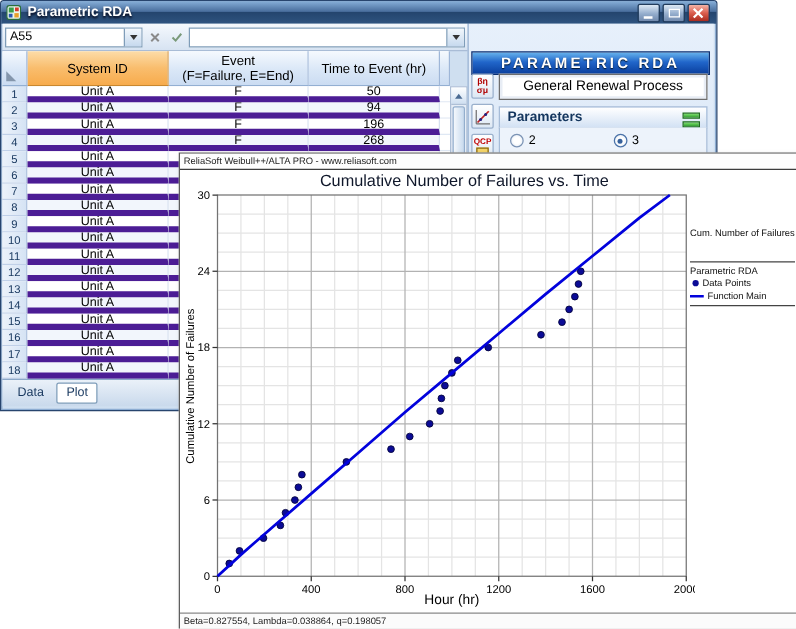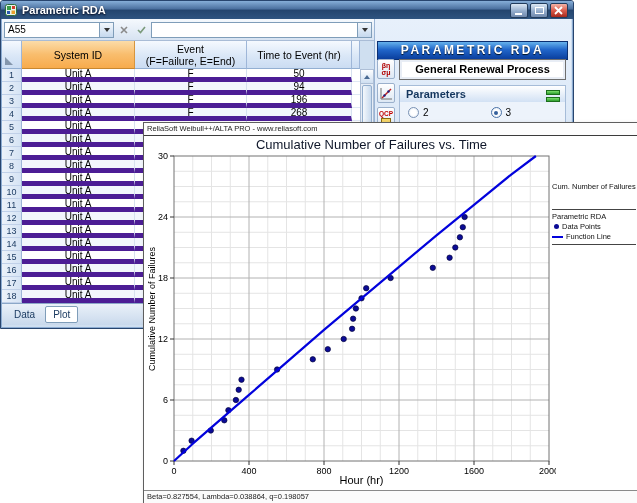--- a/index.html
+++ b/index.html
@@ -92,21 +92,21 @@
     color:#fff;font-weight:bold;font-size:12px;letter-spacing:2.5px;text-align:center;
     line-height:17px;text-shadow:0 1px 1px #012;}
   .side-btn{position:absolute;left:2px;width:18px;height:20px;background:linear-gradient(#fff,#dde8f4);
     border:1px solid #9ab0cc;border-radius:2px;box-sizing:border-box;
     display:flex;flex-direction:column;align-items:center;justify-content:center;line-height:7px;}
   .greek{font-size:7px;font-weight:bold;color:#b00000;}
   .qcp-txt{font-size:6.5px;font-weight:bold;color:#c00000;}
   .qcp-box{width:8px;height:5px;background:#f4d468;border:1px solid #8a6a10;margin-top:1px;}
   .process-btn{position:absolute;left:24px;top:40px;width:167px;height:21px;background:#fff;
     border:1px solid #6e6e6e;box-shadow:inset 0 0 0 2px #e8edf5;box-sizing:border-box;
-    font-size:11px;font-weight:bold;text-align:center;line-height:19px;color:#000;}
+    font-size:11px;font-weight:normal;text-align:center;line-height:19px;color:#000;}
   .params-header{position:absolute;left:24px;top:66px;width:167px;height:18px;box-sizing:border-box;
     background:linear-gradient(#ffffff,#d2e1f4);border:1px solid #a6bcd8;
     font-size:11px;font-weight:bold;color:#14365e;padding-left:6px;line-height:16px;}
   .eq-icon{position:absolute;right:5px;top:4px;width:14px;}
   .eq-bar{height:3px;background:linear-gradient(#7ee06e,#2e9e2e);border:0.5px solid #1c6e1c;margin-bottom:2px;}
   .radio-row{position:absolute;left:24px;top:83px;width:167px;height:22px;box-sizing:border-box;
     background:#edf3fb;border:1px solid #a6bcd8;border-top:none;display:flex;align-items:center;}
   .radio-opt{display:flex;align-items:center;gap:4px;font-size:10px;color:#000;}
   .radio-circ{width:11px;height:11px;border-radius:50%;border:1px solid #7a92b4;box-sizing:border-box;
     background:radial-gradient(#fff 40%,#dce6f2);position:relative;}
@@ -452,21 +452,21 @@
     <div class="legend">
       <div class="legend-title">Cum. Number of Failures</div>
       <div class="legend-items">
         <div>Parametric RDA</div>
       <div class="legend-row">
             <div class="lg-dot"></div>
             <span>Data Points</span>
           </div>
           <div class="legend-row">
             <div class="lg-line"></div>
-            <span>Function Line</span>
+            <span>Function Main</span>
           </div>
         </div>
     </div>
 
     <div class="plot-status">Beta=0.827554, Lambda=0.038864, q=0.198057</div>
   </div>
 
 </div>
 
 </body></html>

